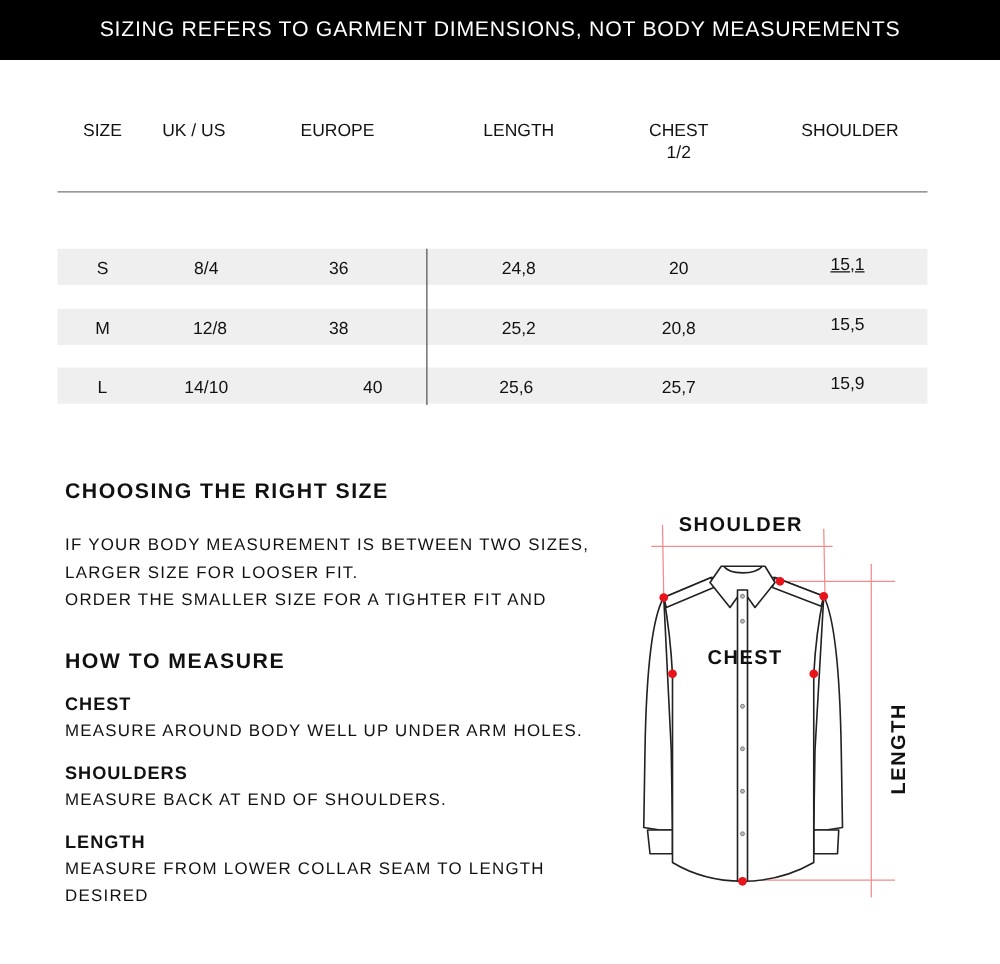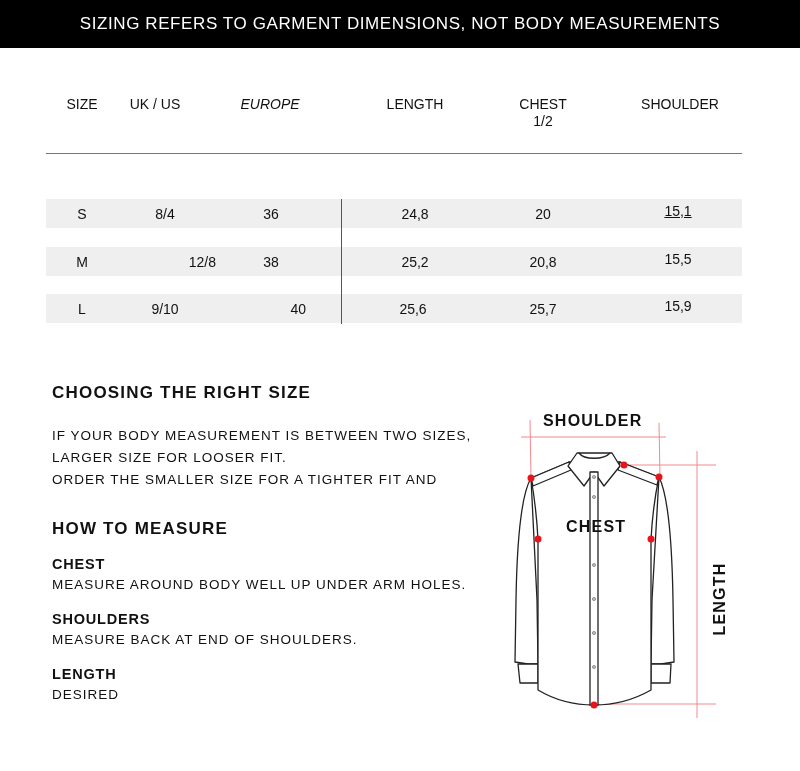--- a/index.html
+++ b/index.html
@@ -28,49 +28,49 @@
 </head>
 <body>
 
 <div class="banner">
   <span>SIZING REFERS TO GARMENT DIMENSIONS, NOT BODY MEASUREMENTS</span>
 </div>
 
 <div class="thead">
   <div class="th" style="left:62px;width:40px;top:0;"><span>SIZE</span></div>
   <div class="th" style="left:115px;width:80px;top:0;"><span>UK / US</span></div>
-  <div class="th" style="left:230px;width:80px;top:0;font-style:italic;"><span>EUROPE</span></div>
+  <div class="th" style="left:230px;width:80px;top:0;"><span>EUROPE</span></div>
   <div class="th" style="left:375px;width:80px;top:0;"><span>LENGTH</span></div>
   <div class="th" style="left:503px;width:80px;top:0;">
     <div>CHEST</div>
     <div>1/2</div>
   </div>
   <div class="th" style="left:630px;width:100px;top:0;"><span>SHOULDER</span></div>
 </div>
 <div class="hline"></div>
 
 <div class="row" style="top:199px;">
   <div class="cell" style="left:16px;width:40px;">S</div>
   <div class="cell" style="left:84px;width:70px;">8/4</div>
   <div class="cell" style="left:190px;width:70px;">36</div>
   <div class="cell" style="left:334px;width:70px;">24,8</div>
   <div class="cell" style="left:462px;width:70px;">20</div>
   <div class="cell" style="left:597px;width:70px;top:4px;text-decoration:underline;">15,1</div>
 </div>
 <div class="row" style="top:247px;">
   <div class="cell" style="left:16px;width:40px;">M</div>
-  <div class="cell" style="left:100px;width:70px;text-align:right;">12/8</div>
+  <div class="cell" style="left:87px;width:70px;">12/8</div>
   <div class="cell" style="left:190px;width:70px;">38</div>
   <div class="cell" style="left:334px;width:70px;">25,2</div>
   <div class="cell" style="left:462px;width:70px;">20,8</div>
   <div class="cell" style="left:597px;width:70px;top:4px;">15,5</div>
 </div>
 <div class="row" style="top:294px;">
   <div class="cell" style="left:16px;width:40px;">L</div>
-  <div class="cell" style="left:84px;width:70px;">9/10</div>
+  <div class="cell" style="left:84px;width:70px;">14/10</div>
   <div class="cell" style="left:190px;width:70px;text-align:right;">40</div>
   <div class="cell" style="left:332px;width:70px;">25,6</div>
   <div class="cell" style="left:462px;width:70px;">25,7</div>
   <div class="cell" style="left:597px;width:70px;top:4px;">15,9</div>
 </div>
 <div class="vdiv"></div>
 
 <div class="h2" style="top:383px;">CHOOSING THE RIGHT SIZE</div>
 <div class="p" style="top:425px;">
   <div>IF YOUR BODY MEASUREMENT IS BETWEEN TWO SIZES,</div>
@@ -85,20 +85,21 @@
   <div>MEASURE AROUND BODY WELL UP UNDER ARM HOLES.</div>
 </div>
 
 <div class="h3" style="top:611px;">SHOULDERS</div>
 <div class="p" style="top:629px;">
   <div>MEASURE BACK AT END OF SHOULDERS.</div>
 </div>
 
 <div class="h3" style="top:666px;">LENGTH</div>
 <div class="p" style="top:684px;">
+  <div>MEASURE FROM LOWER COLLAR SEAM TO LENGTH</div>
   <div>DESIRED</div>
 </div>
 
 <div class="diagram">
   <svg width="260" height="320" viewBox="490 400 260 320" xmlns="http://www.w3.org/2000/svg">
 
     <g stroke="#f28a8e" stroke-width="1" fill="none">
       <line x1="521" y1="437" x2="666" y2="437"></line>
       <line x1="530" y1="420" x2="531" y2="478"></line>
       <line x1="659" y1="423" x2="660" y2="477"></line>

